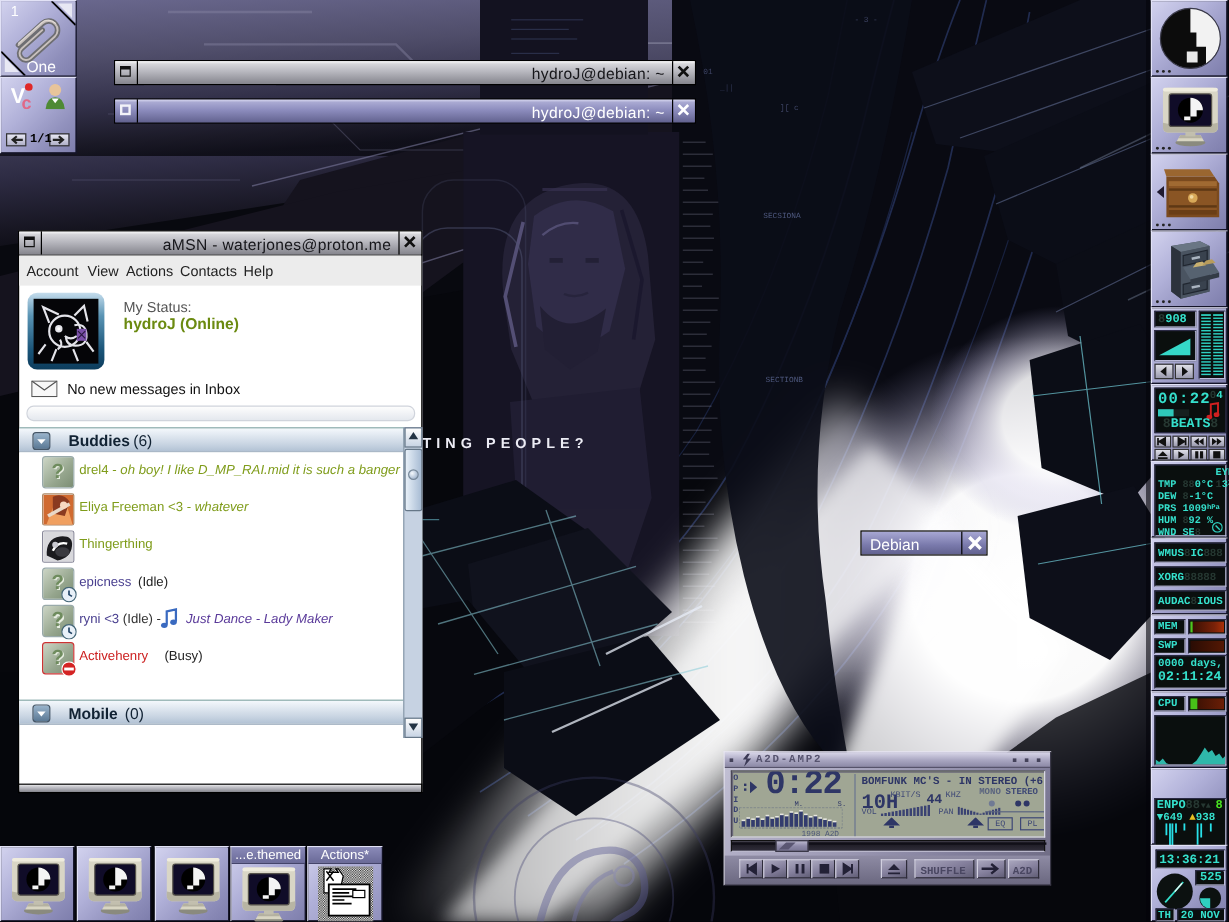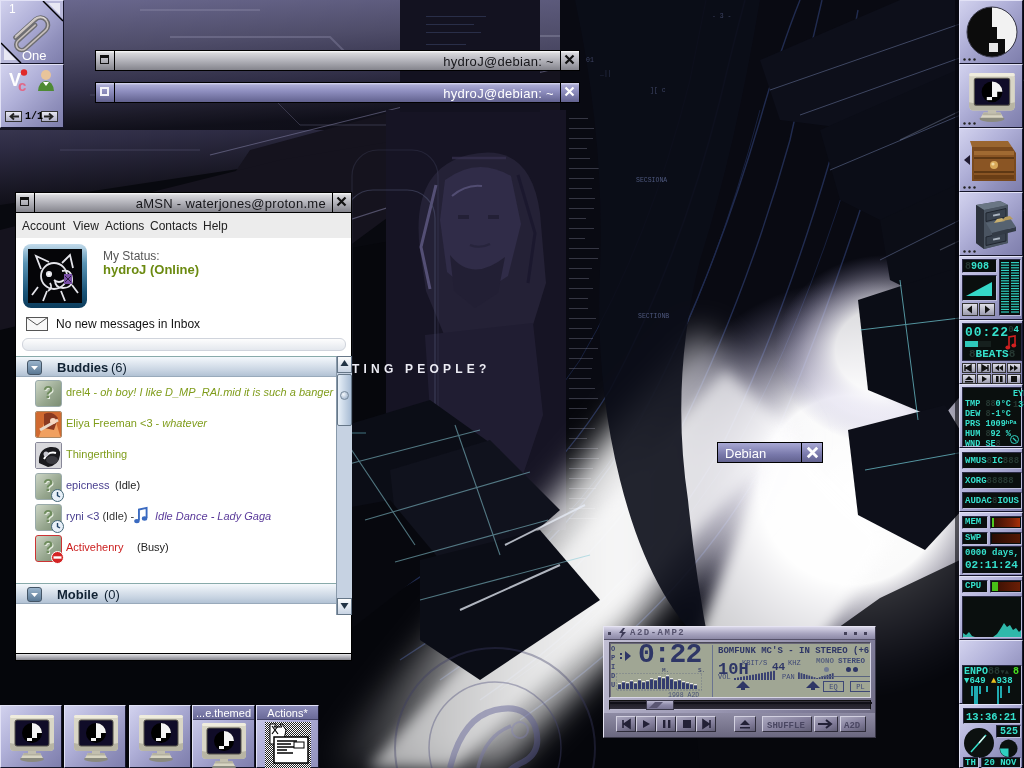--- a/index.html
+++ b/index.html
@@ -397,21 +397,21 @@
           <circle cx="6.5" cy="6.5" r="6" fill="#e8f0f8" stroke="#467" stroke-width="1"></circle>
           <path d="M6.5 3 L6.5 6.5 L9 8" stroke="#246" stroke-width="1.4" fill="none"></path>
         </svg>
       </div>
     <span class="abs" style="left:50px;top:133px;color:#333;"><span style="color:#4a4090;">ryni &lt;3</span> (Idle) - </span>
     <svg class="abs" style="left:117px;top:129px" width="17" height="19" viewBox="0 0 20 22">
         <path d="M7 17 L7 4 L16 2 L16 14" stroke="#3a6ac0" stroke-width="2.2" fill="none"></path>
         <ellipse cx="4.6" cy="17.6" rx="3.2" ry="2.6" fill="#3a6ac0"></ellipse>
         <ellipse cx="13.6" cy="14.6" rx="3.2" ry="2.6" fill="#3a6ac0"></ellipse>
       </svg>
-    <span class="abs" style="left:139px;top:133px;color:#5a3a9a;font-style:italic;">Idle Dance - Lady Gaga</span>
+    <span class="abs" style="left:139px;top:133px;color:#5a3a9a;font-style:italic;">Just Dance - Lady Maker</span>
 
     <div class="abs" style="left:19px;top:158px;width:27px;height:27px;border-radius:3px;background:linear-gradient(135deg,#ccd5c5,#95a58d 60%,#7b8d73);border:1px solid #c33;">
         <span style="position:absolute;left:7px;top:2px;font-size:17px;font-weight:bold;color:#6f8c5e;text-shadow:1px 1px 0 #e8eee2;">?</span>
         <svg style="position:absolute;right:-3px;bottom:-3px" width="13" height="13">
           <circle cx="6.5" cy="6.5" r="6" fill="#d42424" stroke="#fff" stroke-width="1"></circle>
           <rect x="2.5" y="5.3" width="8" height="2.4" fill="#fff"></rect>
         </svg>
       </div>
     <span class="abs" style="left:50px;top:164px;color:#cc2020;">Activehenry</span>
       <span class="abs" style="left:121px;top:164px;color:#222;">(Busy)</span>

